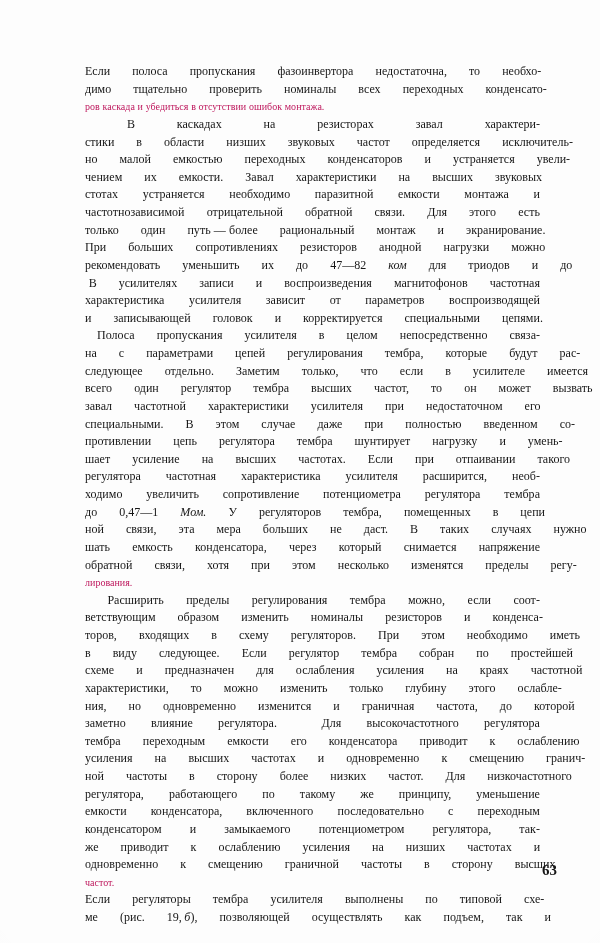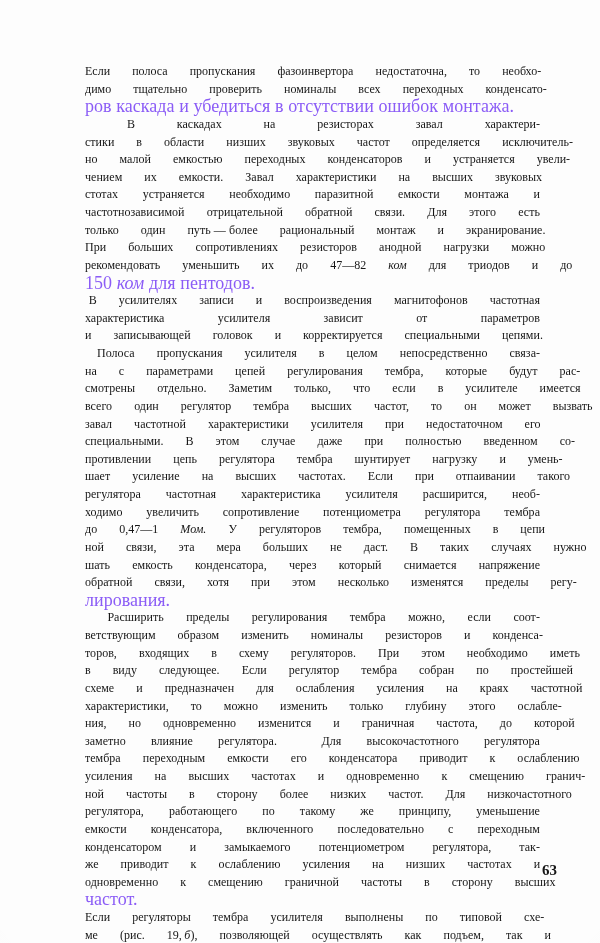--- a/index.html
+++ b/index.html
@@ -72,21 +72,21 @@
   }
   .line-just {
     display: flex;
     justify-content: space-between;
     line-height: 17.62px;
     font-size: 12px;
     color: #161616;
     align-items: center;
   }
   .line-just > span { white-space: pre; }
-  .line-last { display: block; line-height: 17.62px; font-size: 18px; color: #8b5cf6; white-space: pre; }
+  .line-last { display: block; line-height: 17.62px; font-size: 10px; color: #be185d; white-space: pre; }
   .ind { display: inline-block; width: 22px; }
   .gap-lg { display: inline-block; width: 16px; }
 </style>
 </head>
 <body>
 
 <div id="page">
 
   <div id="paper-grain"></div>
 
@@ -196,40 +196,40 @@
           <span>уменьшить</span>
           <span>их</span>
           <span>до</span>
           <span>47—82</span>
           <span class="it">ком</span>
           <span>для</span>
           <span>триодов</span>
           <span>и</span>
           <span>до</span>
         </span>
-        <span class="line-last">150 <span class="it">ком</span> для пентодов.</span>
     </p>
 
     <p class="para">
       <span class="line-just">
           <span class="ind"></span>
           <span>В</span>
           <span>усилителях</span>
           <span>записи</span>
           <span>и</span>
           <span>воспроизведения</span>
           <span>магнитофонов</span>
           <span>частотная</span>
         </span>
         <span class="line-just">
           <span>характеристика</span>
           <span>усилителя</span>
           <span>зависит</span>
           <span>от</span>
           <span>параметров</span>
+          <span>воспроизводящей</span>
         </span>
         <span class="line-just">
           <span>и</span>
           <span>записывающей</span>
           <span>головок</span>
           <span>и</span>
           <span>корректируется</span>
           <span>специальными</span>
           <span>цепями.</span>
         </span>
@@ -251,21 +251,21 @@
           <span>с</span>
           <span>параметрами</span>
           <span>цепей</span>
           <span>регулирования</span>
           <span>тембра,</span>
           <span>которые</span>
           <span>будут</span>
           <span>рас-</span>
         </span>
         <span class="line-just">
-          <span>смотрены</span>
+          <span>следующее</span>
           <span>отдельно.</span>
           <span>Заметим</span>
           <span>только,</span>
           <span>что</span>
           <span>если</span>
           <span>в</span>
           <span>усилителе</span>
           <span>имеется</span>
         </span>
         <span class="line-just">

